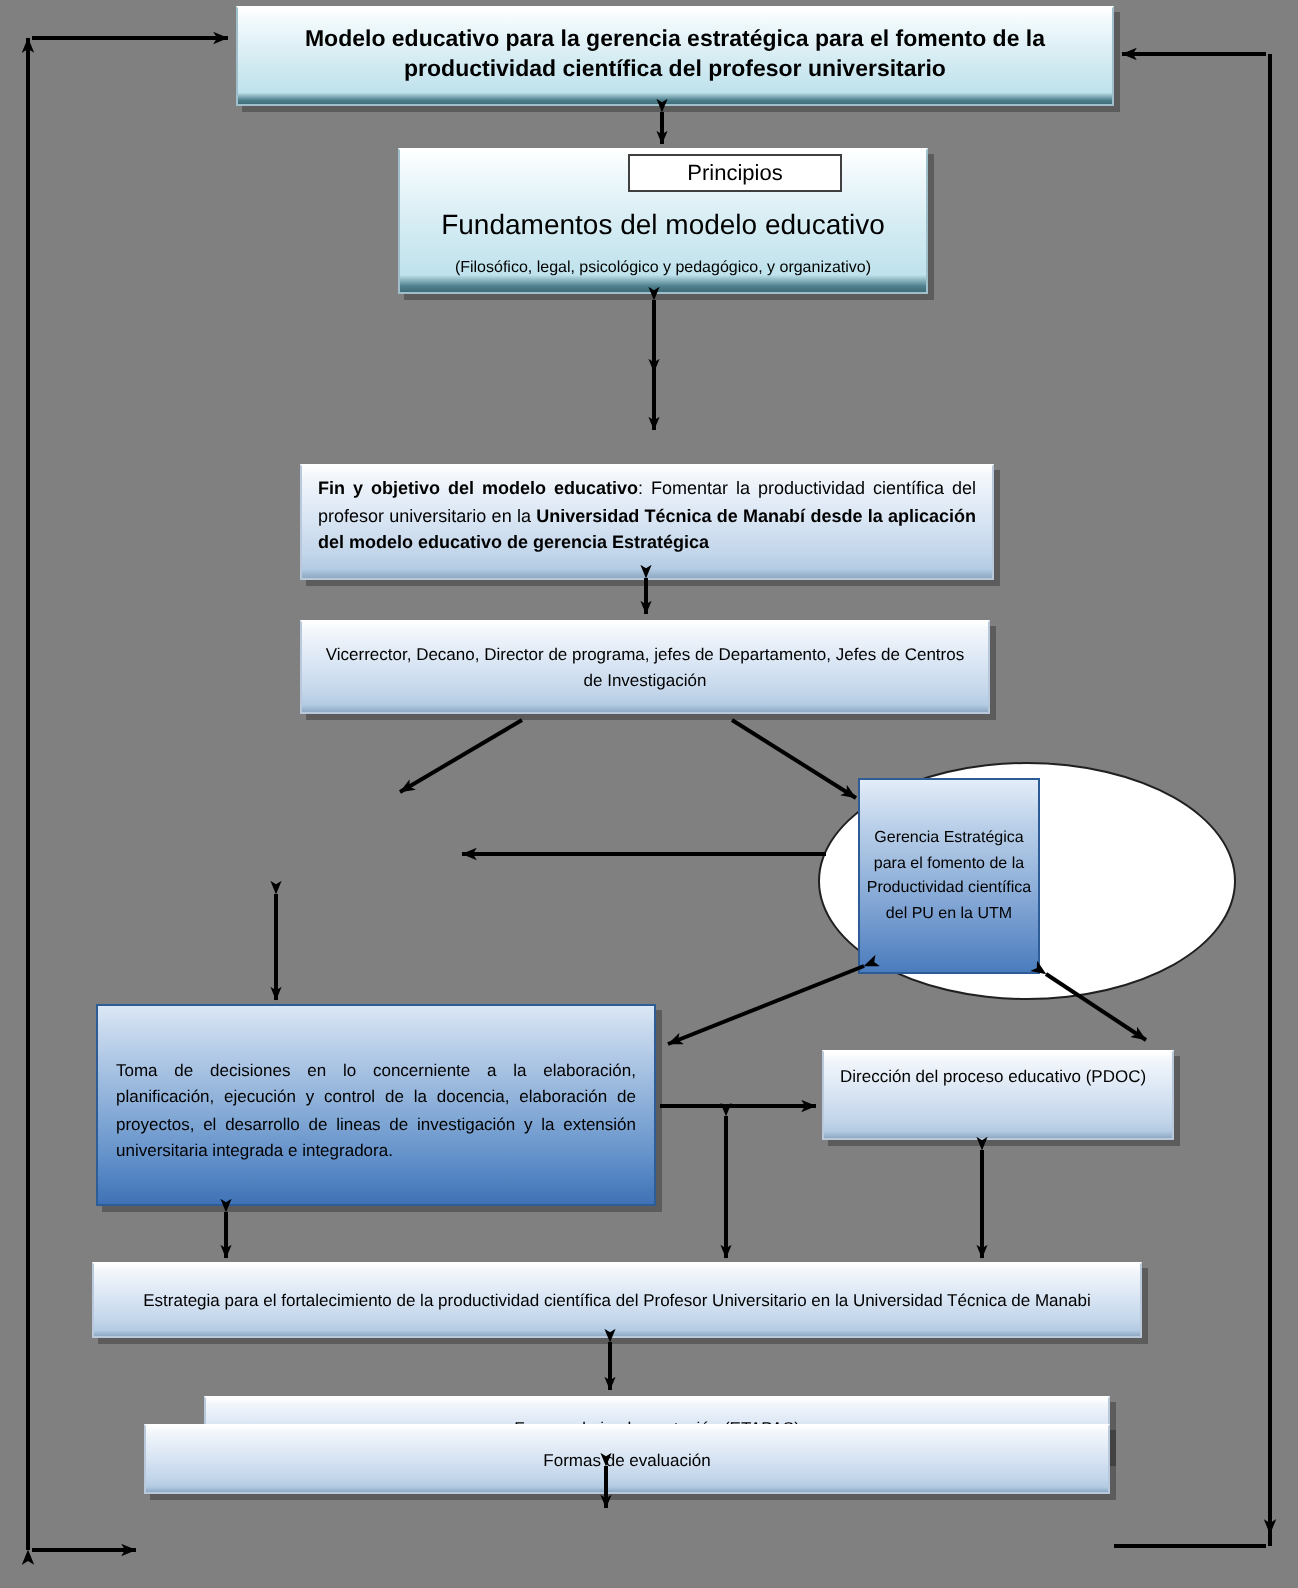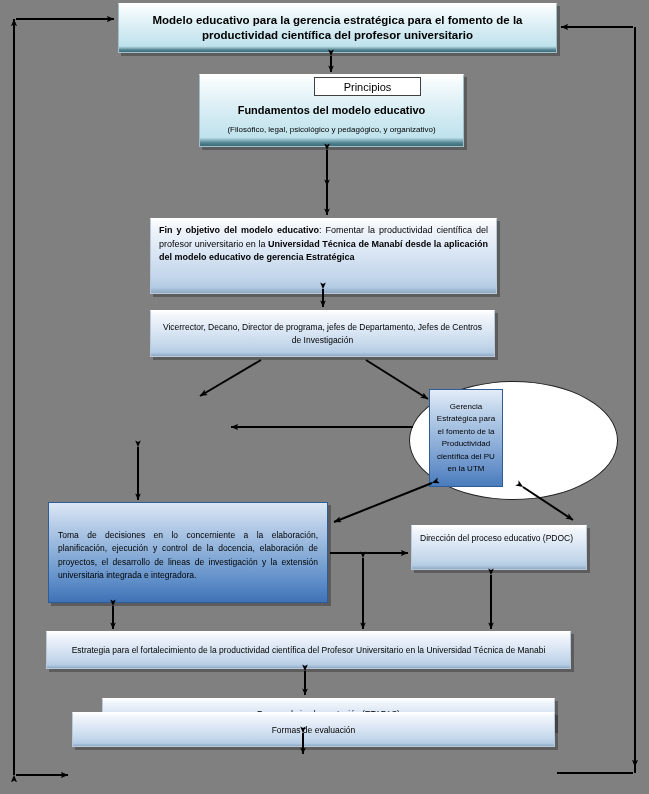--- a/index.html
+++ b/index.html
@@ -71,26 +71,26 @@
   
   #principios-box {
     left: 199px; top: 74px; width: 265px; height: 73px;
     flex-direction: column; justify-content: flex-start;
     padding-top: 4px;
   }
   #principios-label {
     left: 274px; top: 77px; width: 107px; height: 19px;
     font-size: 11px; z-index: 7;
   }
-  .p-sub1 { font-size: 11px; font-weight: bold; margin-top: 25px; }
+  .p-sub1 { font-size: 14px; font-weight: normal; margin-top: 25px; }
   .p-sub2 { font-size: 8px; margin-top: 9px; }
 
   
   #fin-box {
-    left: 150px; top: 218px; width: 347px; height: 76px;
+    left: 150px; top: 232px; width: 347px; height: 58px;
     justify-content: flex-start; padding: 5px 8px 0 8px;
     align-items: flex-start;
   }
   #fin-box .txt { font-size: 9px; line-height: 13.5px; text-align: justify; }
   b { font-weight: bold; }
 
   
   #vicerrector-box {
     left: 150px; top: 310px; width: 345px; height: 47px;
     font-size: 8.5px; line-height: 13px; padding: 0 8px;
@@ -106,21 +106,21 @@
   
   #oval-shape {
     position: absolute;
     left: 409px; top: 381px; width: 207px; height: 117px;
     background: #ffffff;
     border: 1px solid #202020;
     border-radius: 50%;
     z-index: 4;
   }
   #oval-inner {
-    left: 429px; top: 389px; width: 74px; height: 98px;
+    left: 429px; top: 389px; width: 91px; height: 98px;
     font-size: 8px; line-height: 12.5px; z-index: 6;
     padding: 2px 3px;
   }
 
   
   #toma-box {
     left: 48px; top: 502px; width: 280px; height: 101px;
     align-items: center; padding: 6px 9px 0 9px;
   }
   #toma-box .txt { font-size: 8.5px; line-height: 13.5px; text-align: justify; }

